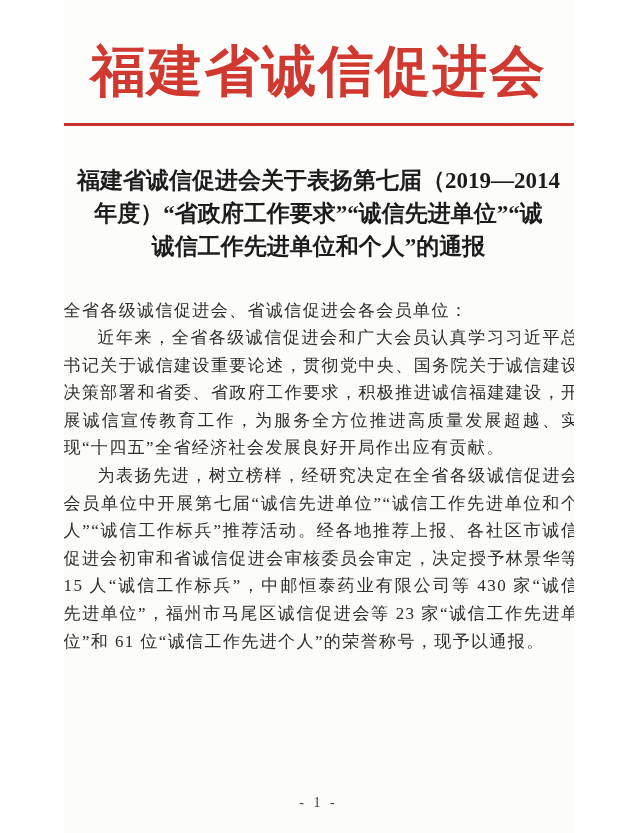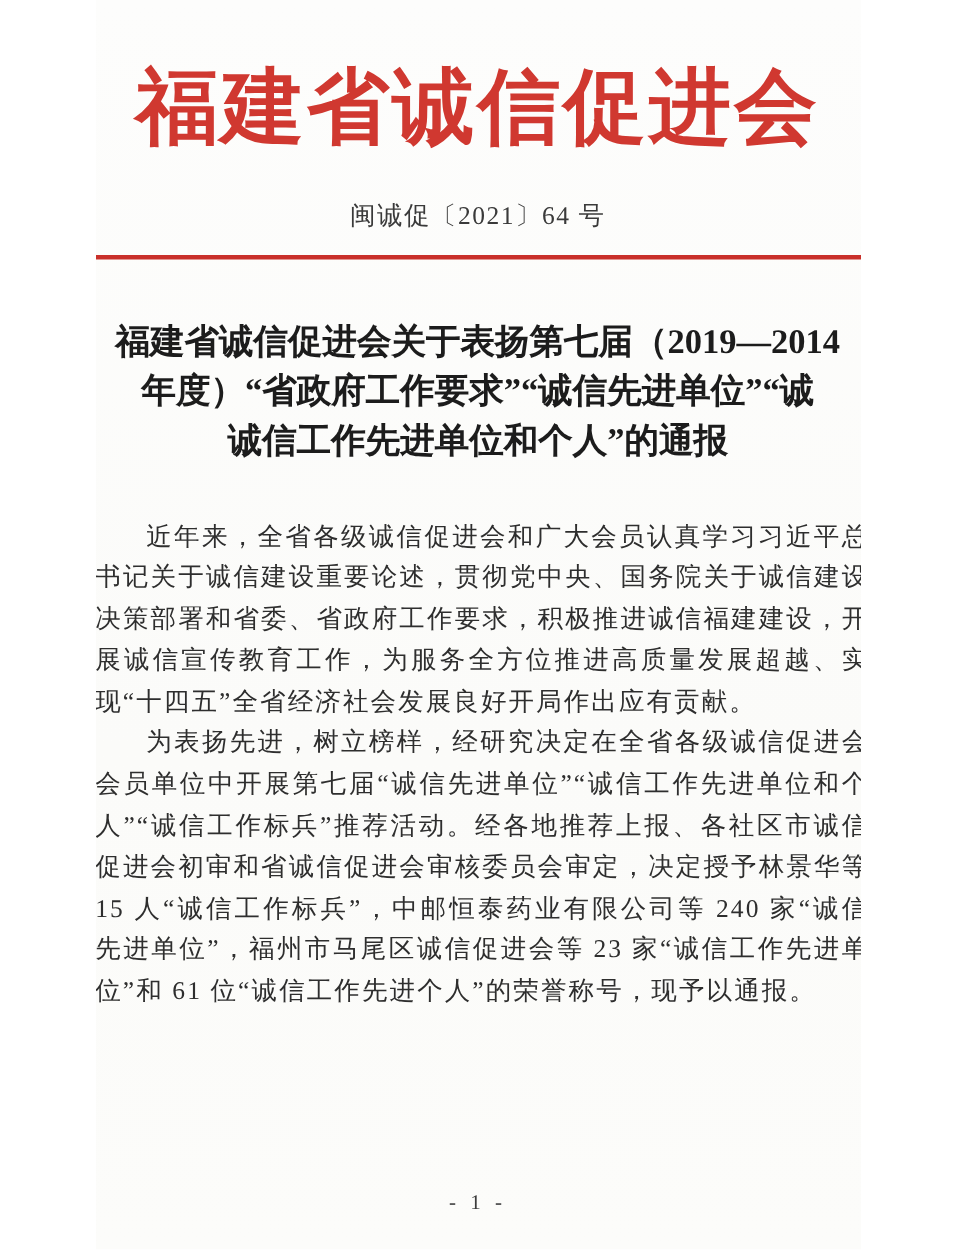--- a/index.html
+++ b/index.html
@@ -78,30 +78,30 @@
     color: #3c3c3c;
   }
 </style>
 </head>
 <body>
 
 <div class="page">
 
   <div class="header-title">福建省诚信促进会</div>
 
-  <div class="doc-number">闽诚促〔2021〕64 号</div>
 
   <div class="red-divider"></div>
 
   <div class="doc-title">
     <div class="title-line">福建省诚信促进会关于表扬第七届（2019—2014</div>
     <div class="title-line">年度）“省政府工作要求”“诚信先进单位”“诚</div>
     <div class="title-line">诚信工作先进单位和个人”的通报</div>
   </div>
 
   <div class="body-text">
+    <p>全省各级诚信促进会、省诚信促进会各会员单位：</p>
     <p class="indented">近年来，全省各级诚信促进会和广大会员认真学习习近平总书记关于诚信建设重要论述，贯彻党中央、国务院关于诚信建设决策部署和省委、省政府工作要求，积极推进诚信福建建设，开展诚信宣传教育工作，为服务全方位推进高质量发展超越、实现“十四五”全省经济社会发展良好开局作出应有贡献。</p>
-    <p class="indented">为表扬先进，树立榜样，经研究决定在全省各级诚信促进会会员单位中开展第七届“诚信先进单位”“诚信工作先进单位和个人”“诚信工作标兵”推荐活动。经各地推荐上报、各社区市诚信促进会初审和省诚信促进会审核委员会审定，决定授予林景华等 15 人“诚信工作标兵”，中邮恒泰药业有限公司等 240 家“诚信先进单位”，福州市马尾区诚信促进会等 23 家“诚信工作先进单位”和 61 位“诚信工作先进个人”的荣誉称号，现予以通报。</p>
+    <p class="indented">为表扬先进，树立榜样，经研究决定在全省各级诚信促进会会员单位中开展第七届“诚信先进单位”“诚信工作先进单位和个人”“诚信工作标兵”推荐活动。经各地推荐上报、各社区市诚信促进会初审和省诚信促进会审核委员会审定，决定授予林景华等 15 人“诚信工作标兵”，中邮恒泰药业有限公司等 430 家“诚信先进单位”，福州市马尾区诚信促进会等 23 家“诚信工作先进单位”和 61 位“诚信工作先进个人”的荣誉称号，现予以通报。</p>
   </div>
 
   <div class="page-number">- 1 -</div>
 
 </div>
 
 </body></html>

